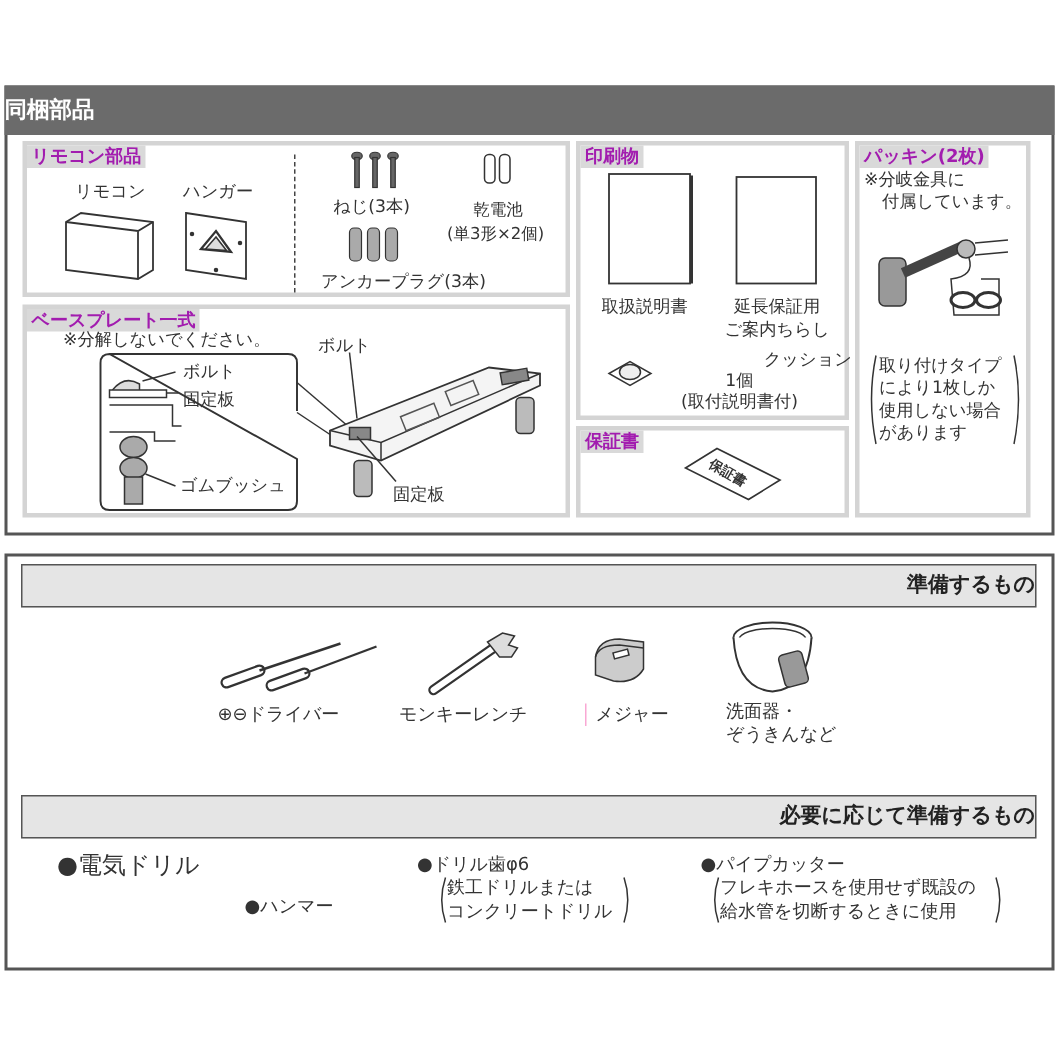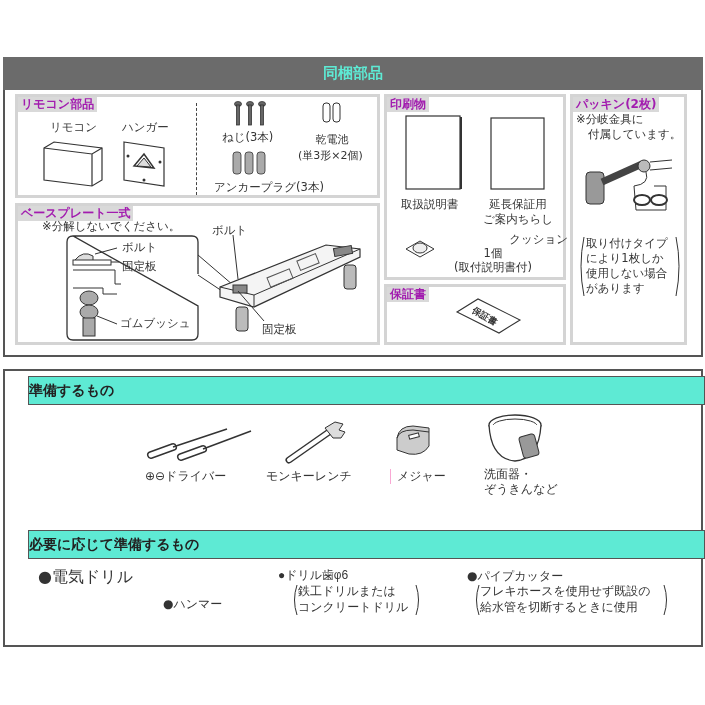--- a/index.html
+++ b/index.html
@@ -1,24 +1,24 @@
 <!DOCTYPE html>
 <html><head>
 <meta charset="utf-8">
 <style>
   html,body{margin:0;padding:0;background:#fff;}
   body{width:705px;height:705px;position:relative;overflow:hidden;font-family:"DejaVu Sans","Liberation Sans",sans-serif;color:#222;}
   .abs{position:absolute;}
   .frame{position:absolute;border:2px solid #555;box-sizing:border-box;}
-  .banner{position:absolute;background:#6b6b6b;color:#5eead4;font-weight:bold;font-size:15px;text-align:center;box-sizing:border-box;}
+  .banner{position:absolute;background:#6b6b6b;color:#ffffff;font-weight:bold;font-size:15px;box-sizing:border-box;}
   .panel{position:absolute;border:3px solid #d4d4d4;box-sizing:border-box;background:#fff;}
   .ptitle{position:absolute;left:0;top:0;background:#d9d9d9;font-weight:bold;font-size:12px;padding:0 3px;line-height:15px;color:#a21caf;}
   .t{position:absolute;font-size:11.5px;line-height:15px;white-space:nowrap;color:#333;}
   .tc{text-align:center;}
-  .boxhdr{position:absolute;border:1.5px solid #555;box-sizing:border-box;text-align:left;font-weight:bold;font-size:14px;background:#5eead4;margin-left:14px;}
+  .boxhdr{position:absolute;border:1.5px solid #555;box-sizing:border-box;text-align:right;font-weight:bold;font-size:14px;background:#e5e5e5;}
   svg{position:absolute;overflow:visible;}
 </style>
 </head>
 <body>
 
 <div class="frame" style="left:3px;top:57px;width:700px;height:300px;"></div>
 <div class="banner" style="left:3px;top:57px;width:700px;height:33px;line-height:33px;">
   <span>同梱部品</span>
 </div>
 
@@ -188,21 +188,21 @@
   <rect x="34" y="22" width="16" height="22" rx="3" fill="#999" stroke="#333" transform="rotate(-15 42 33)"></rect>
 </svg>
 <div class="t" style="left:484px;top:467px;font-size:12px;">洗面器・</div>
 <div class="t" style="left:484px;top:482px;font-size:12px;">ぞうきんなど</div>
 
 <div class="boxhdr" style="left:14px;top:530px;width:677px;height:29px;line-height:27px;">
   <span>必要に応じて準備するもの</span>
 </div>
 <div class="t" style="left:38px;top:569px;font-size:16px;">●電気ドリル</div>
 <div class="t" style="left:163px;top:569px;font-size:12px;margin-top:28px;">●ハンマー</div>
-<div class="t" style="left:278px;top:569px;font-size:12px;font-family:Liberation Mono, monospace;">●ドリル歯φ6</div>
+<div class="t" style="left:278px;top:569px;font-size:12px;">●ドリル歯φ6</div>
 <div class="t" style="left:298px;top:584px;font-size:12px;">鉄工ドリルまたは</div>
 <div class="t" style="left:298px;top:600px;font-size:12px;">コンクリートドリル</div>
 <svg style="left:292px;top:584px;" width="130" height="32">
   <path d="M5 1 Q0 16 5 31" fill="none" stroke="#333"></path>
   <path d="M124 1 Q129 16 124 31" fill="none" stroke="#333"></path>
 </svg>
 <div class="t" style="left:467px;top:569px;font-size:12px;">●パイプカッター</div>
 <div class="t" style="left:480px;top:584px;font-size:12px;">フレキホースを使用せず既設の</div>
 <div class="t" style="left:480px;top:600px;font-size:12px;">給水管を切断するときに使用</div>
 <svg style="left:474px;top:584px;" width="196" height="32">

